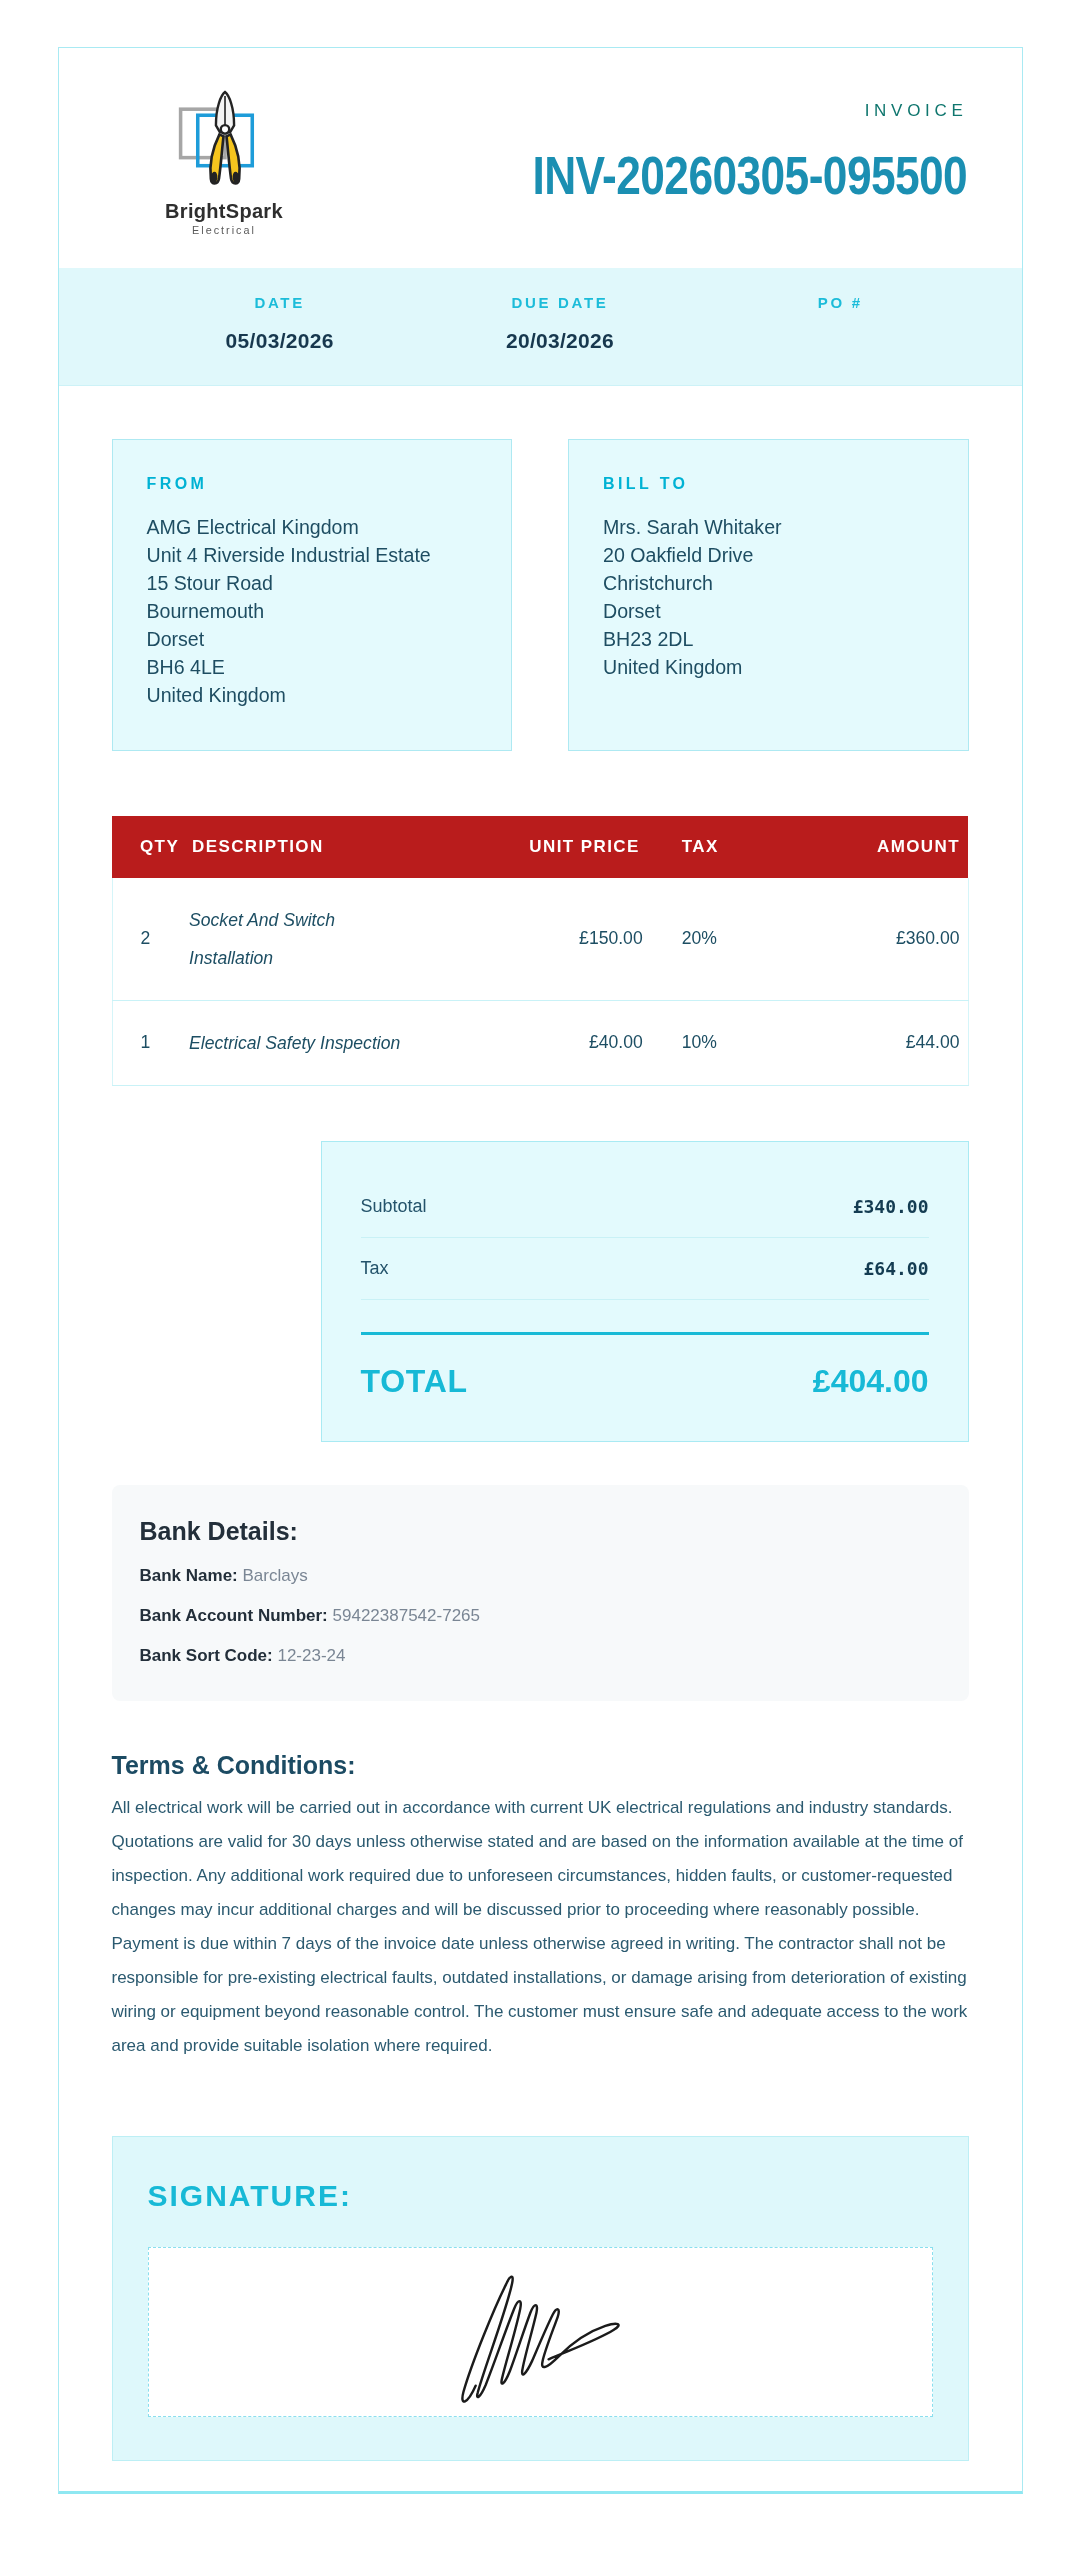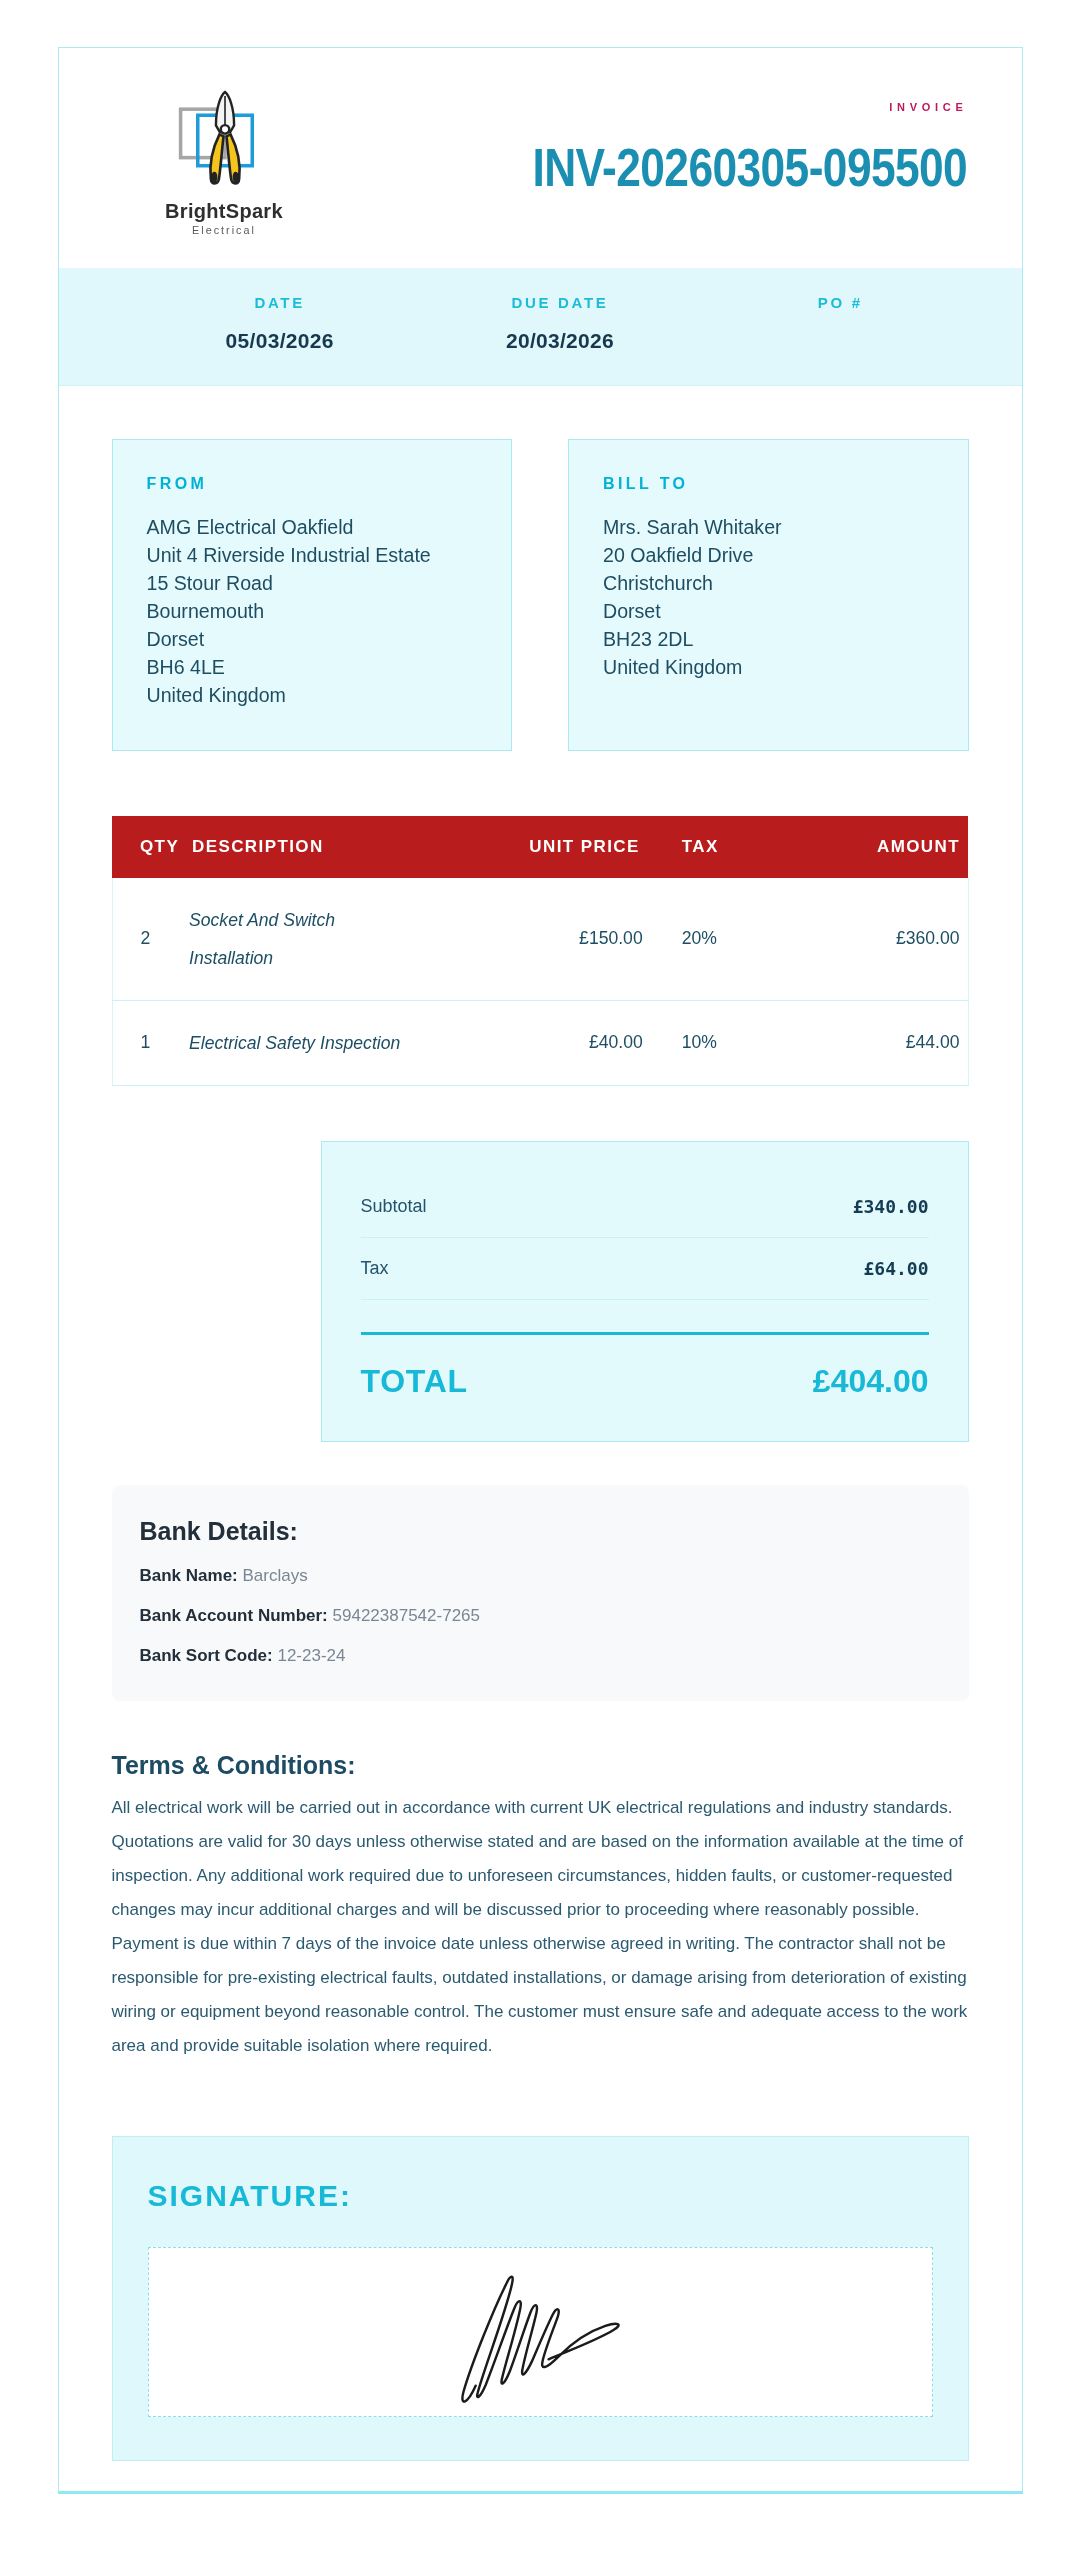--- a/index.html
+++ b/index.html
@@ -22,21 +22,21 @@
   .header {
     display:flex; justify-content:space-between; align-items:flex-start;
     padding:41px 54px 32px 54px;
   }
   .logo-block { width:223px; text-align:center; }
   .logo-art { display:block; margin:0 auto; }
   .logo-name { font-size:20px; font-weight:bold; color:#2e2e2e; letter-spacing:0.3px; margin-top:2.7px; }
   .logo-sub  { font-size:10.8px; color:#5a5a5a; letter-spacing:2px; margin-top:1.4px; }
   .head-right { text-align:right; padding-top:12px; }
   .invoice-label {
-    font-size:11px; font-weight:bold; letter-spacing:4.7px; color:#be185d;
+    font-size:17px; font-weight:normal; letter-spacing:4.7px; color:#0f766e;
   }
   .invoice-number {
     margin-top:23px; font-size:54px; font-weight:bold; color:#1b8fb2;
     letter-spacing:-0.7px; display:inline-block;
     transform:scaleX(0.82); transform-origin:right center;
     white-space:nowrap;
   }
 
   
   .meta-strip {
@@ -163,21 +163,21 @@
       <div class="meta-value"></div>
     </div>
   </div>
 
   <div class="inner">
 
     <div class="parties">
       <div class="party-box">
         <div class="party-label">FROM</div>
         <div class="party-lines">
-          <div>AMG Electrical Oakfield</div>
+          <div>AMG Electrical Kingdom</div>
           <div>Unit 4 Riverside Industrial Estate</div>
           <div>15 Stour Road</div>
           <div>Bournemouth</div>
           <div>Dorset</div>
           <div>BH6 4LE</div>
           <div>United Kingdom</div>
         </div>
       </div>
       <div class="party-box">
         <div class="party-label">BILL TO</div>

